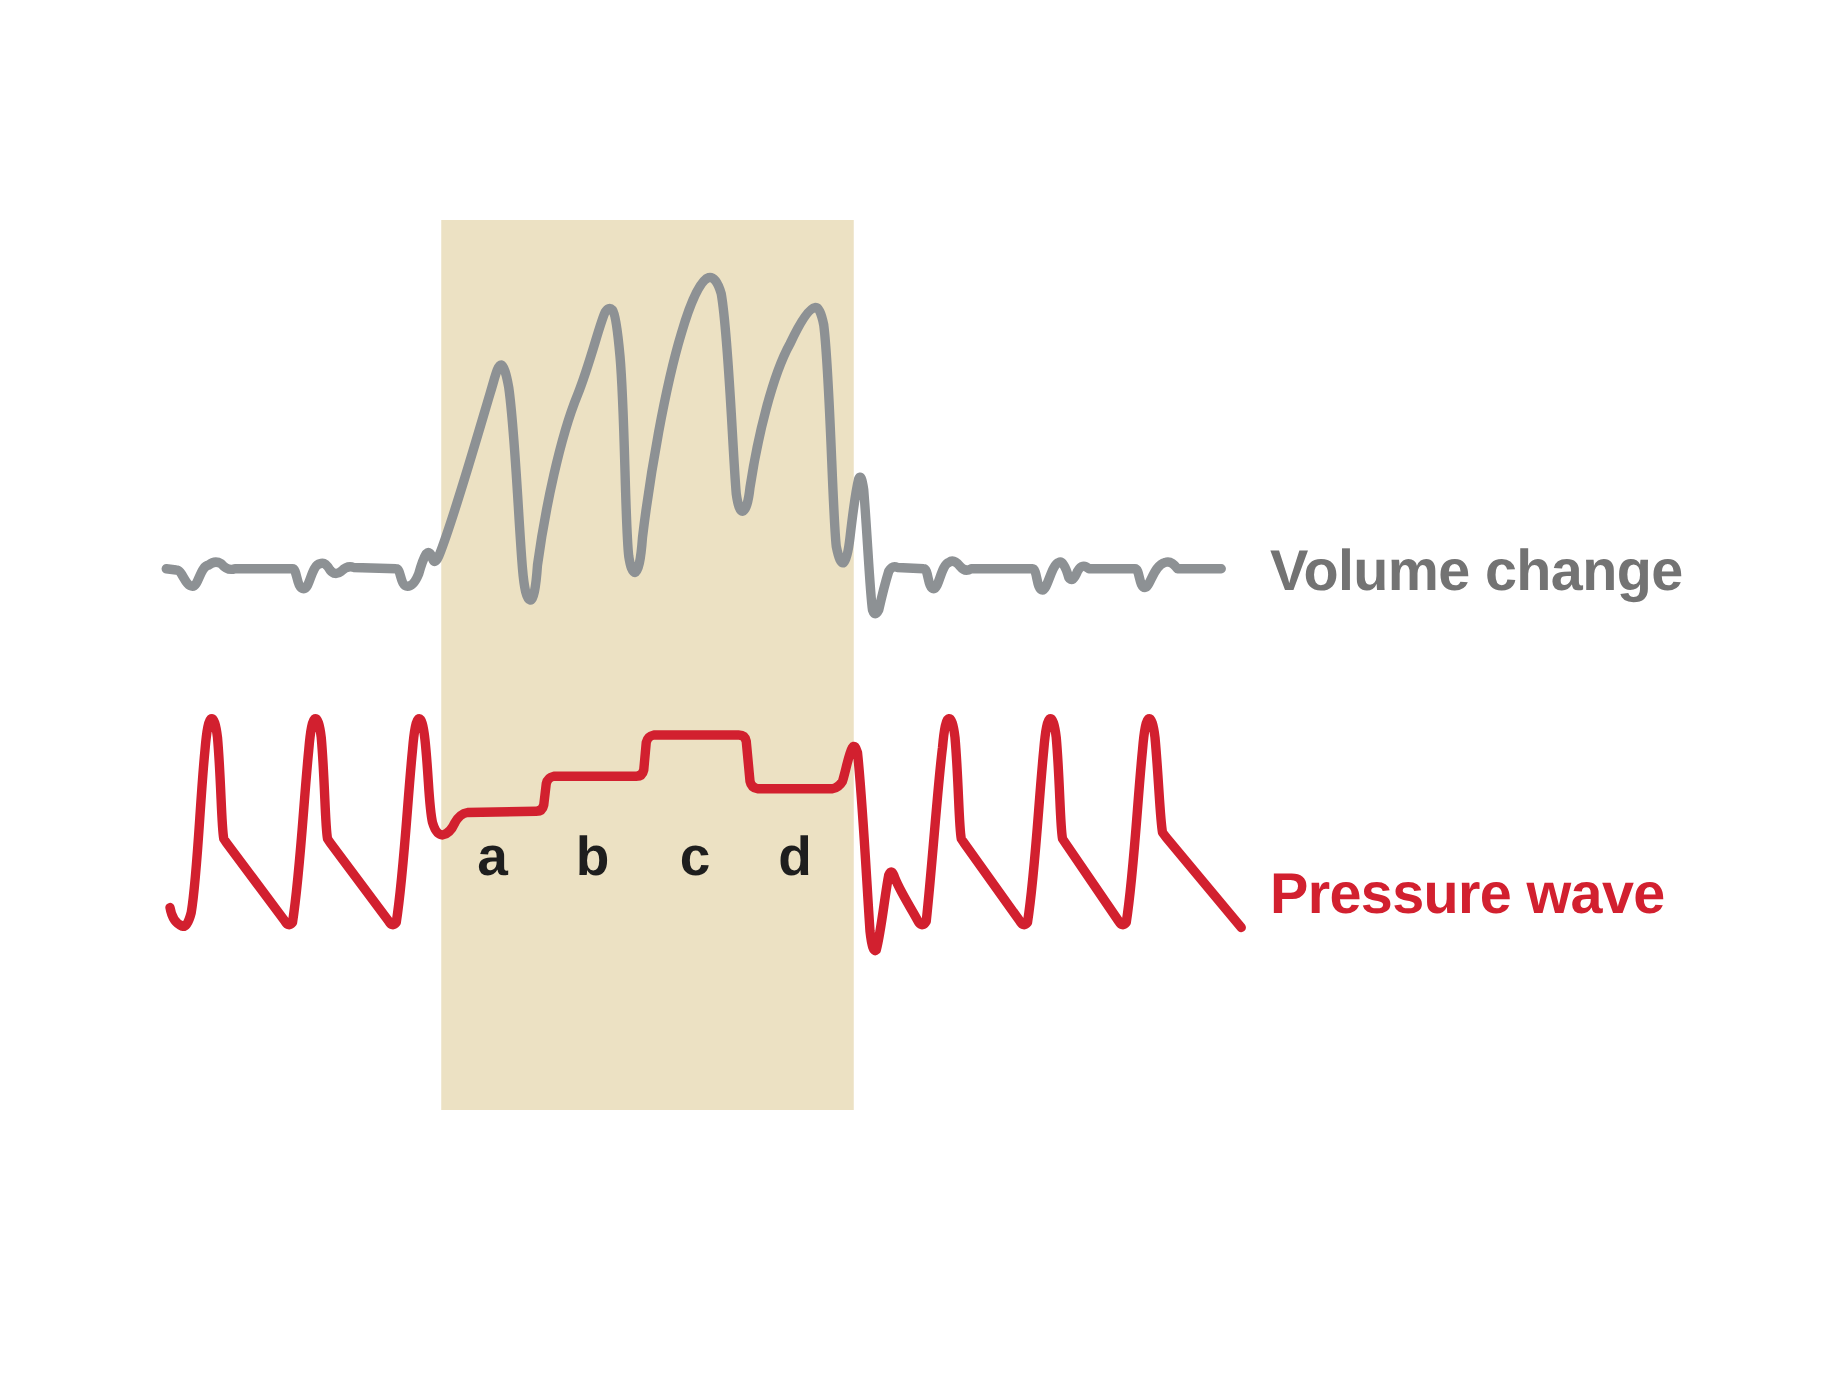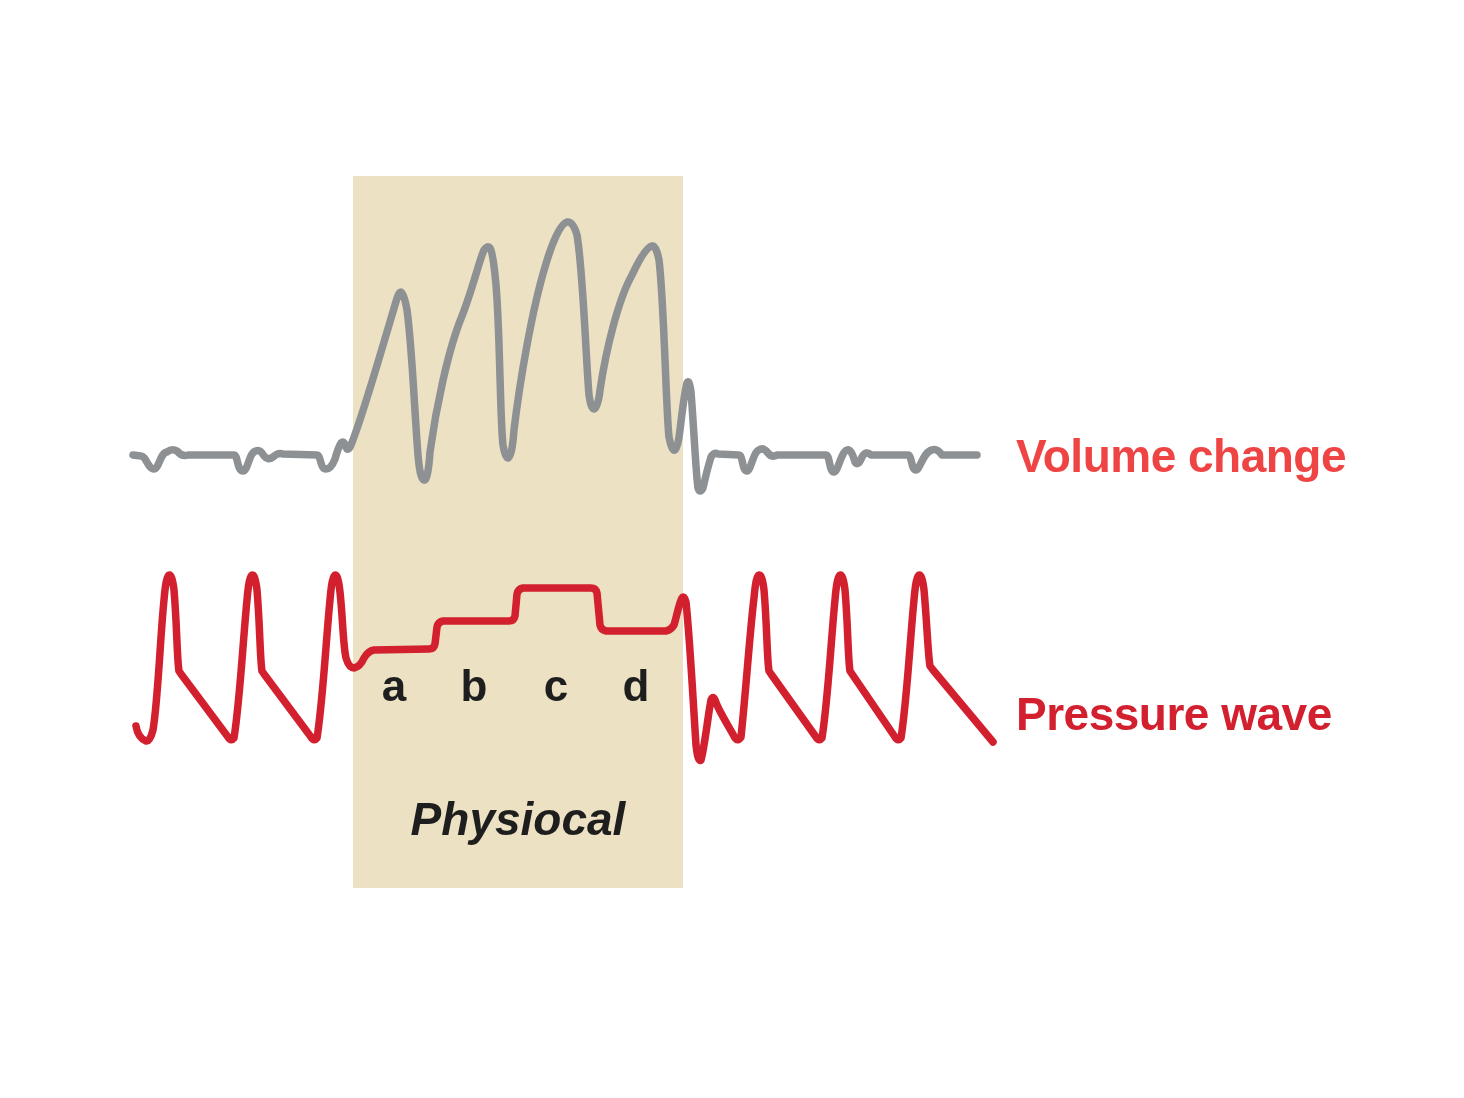--- a/index.html
+++ b/index.html
@@ -31,21 +31,21 @@
   .trace.volume   { stroke: #8d9194; }
   .trace.pressure { stroke: #d2202f; }
   .label {
     position: absolute;
     font-weight: bold;
     font-size: 46px;
     line-height: 1.05;
     letter-spacing: -0.5px;
     white-space: nowrap;
   }
-  .volume-label   { left: 1016px; top: 432px; color: #ef4444; }
+  .volume-label   { left: 1016px; top: 432px; color: #737373; }
   .pressure-label { left: 1016px; top: 690px; color: #d2202f; text-align: center; }
   .marker {
     position: absolute;
     top: 664px;
     transform: translateX(-50%);
     font-weight: bold;
     font-size: 44px;
     line-height: 1;
     color: #1e1e1e;
   }
@@ -79,15 +79,14 @@
 
   <div class="label volume-label">Volume change</div>
 
   <div class="label pressure-label">Pressure wave</div>
 
   <div class="marker marker-a">a</div>
   <div class="marker marker-b">b</div>
   <div class="marker marker-c">c</div>
   <div class="marker marker-d">d</div>
 
-  <div class="physiocal-label">Physiocal</div>
 
 </div>
 
 </body></html>

